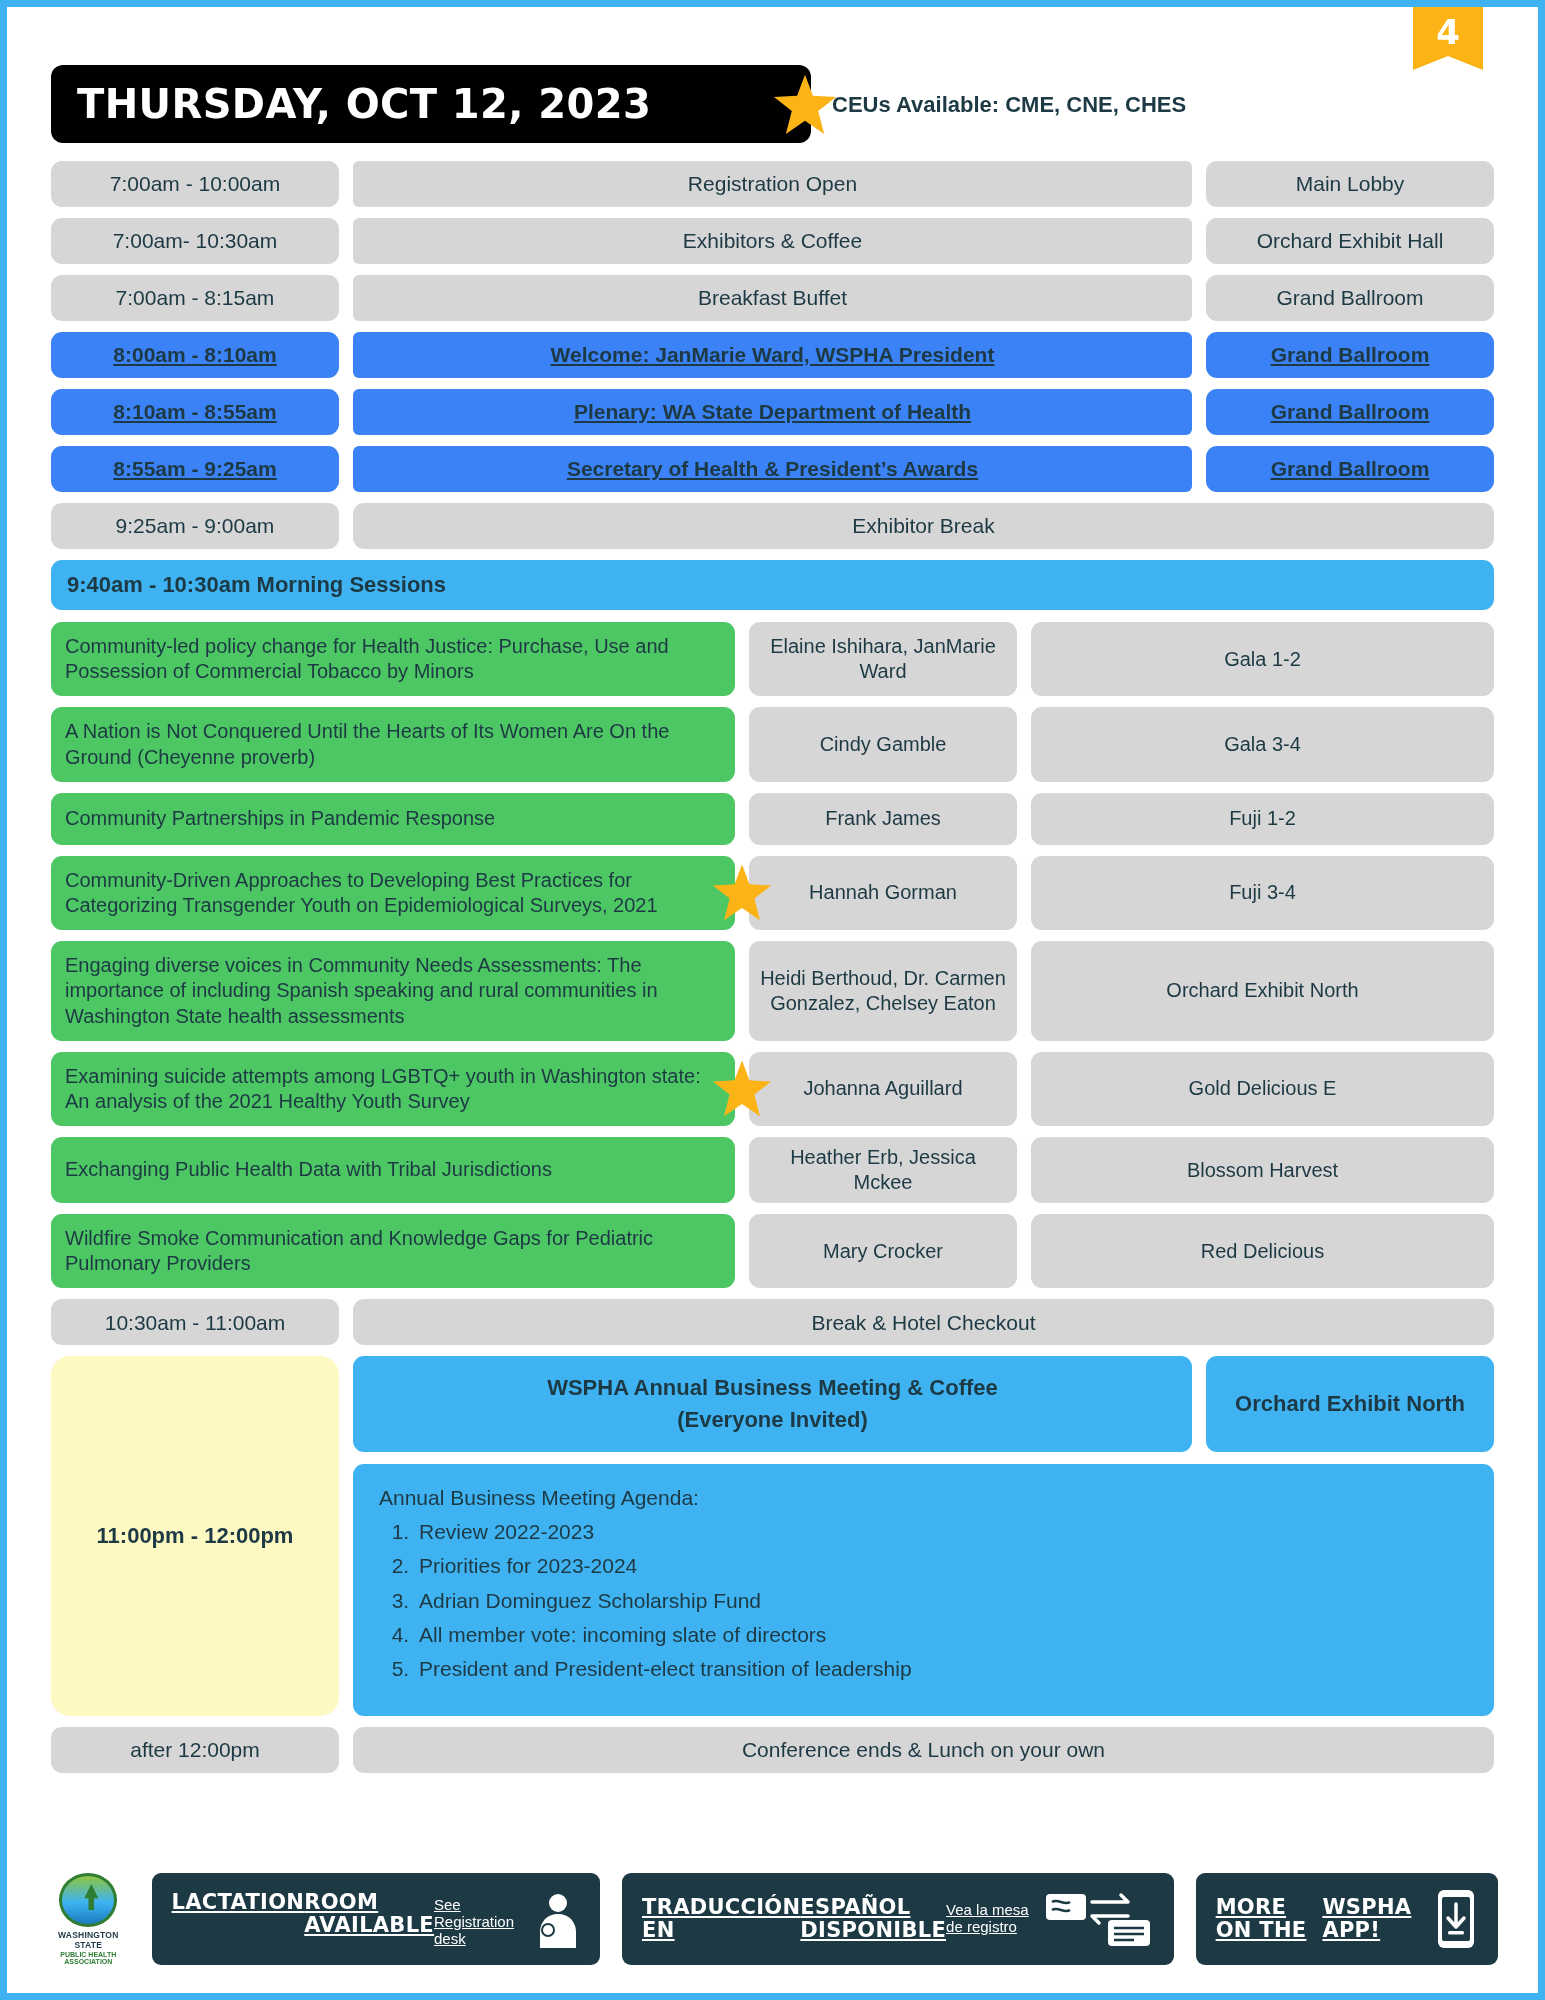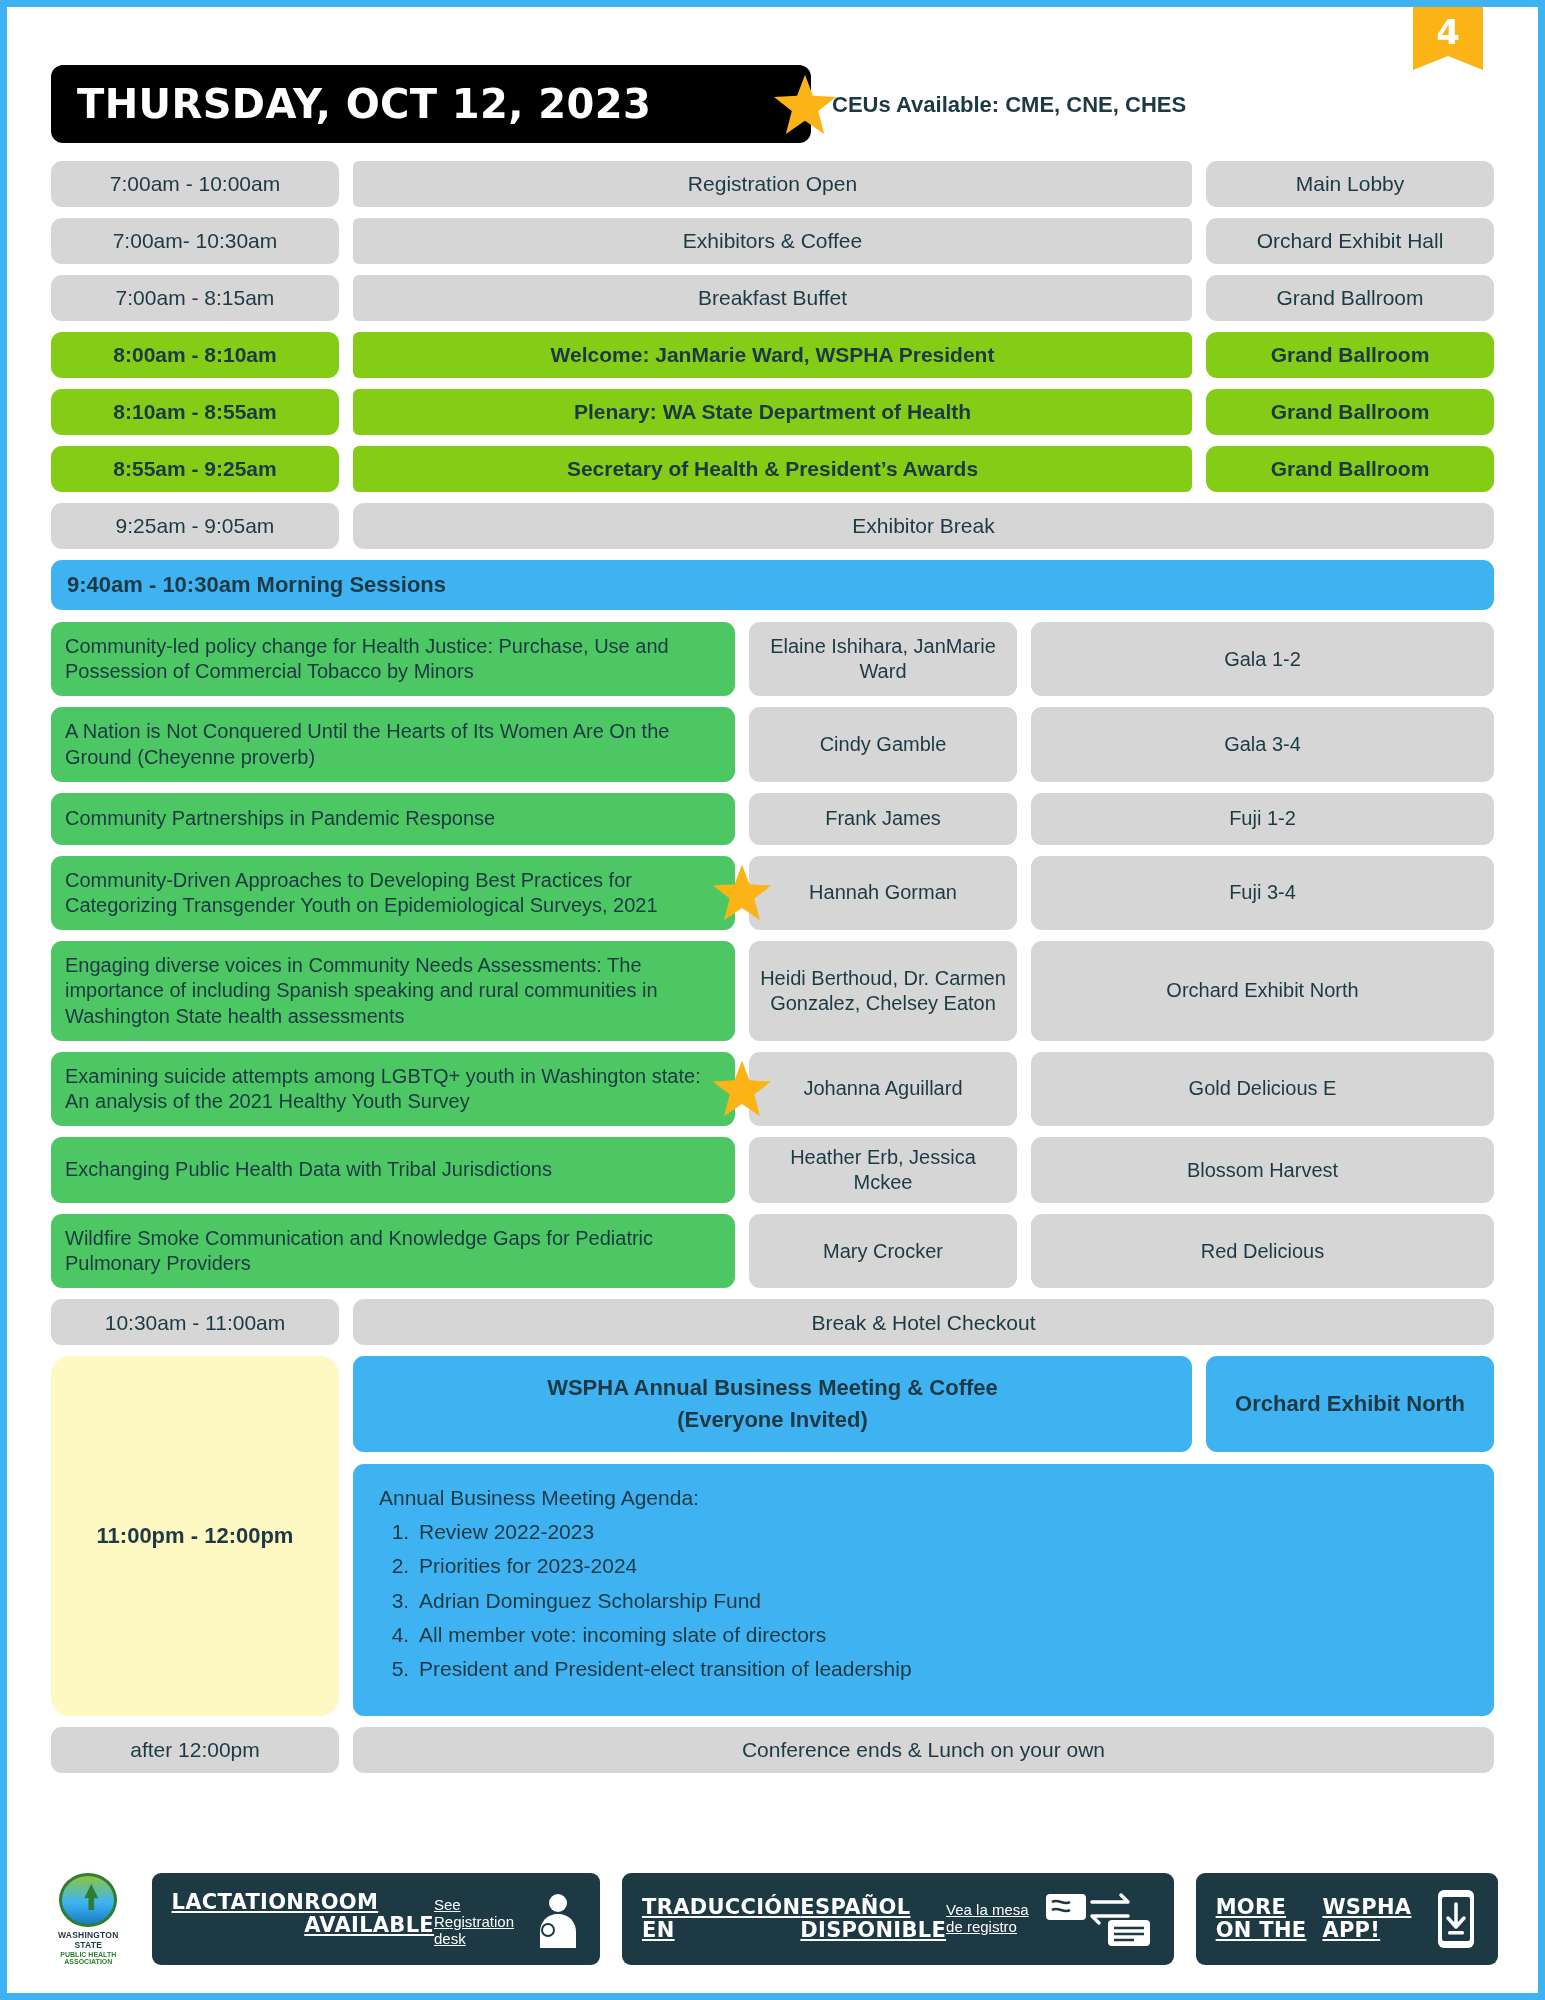--- a/index.html
+++ b/index.html
@@ -97,21 +97,21 @@
     align-items: center;
     justify-content: center;
     text-align: center;
     font-size: 21px;
     color: #1d3944;
     padding: 10px 12px;
     min-height: 46px;
     line-height: 1.22;
   }
   .grey  { background: #d6d6d6; }
-  .blue  { background: #84cc16; font-weight: 800; }
+  .blue  { background: #3b82f6; font-weight: 800; text-decoration: underline; }
 
   .c-time { flex: 0 0 288px; }
   .c-desc { flex: 1 1 auto; border-radius: 6px; }
   .c-loc  { flex: 0 0 288px; }
   .c-desc-wide { flex: 1 1 auto; }
 
   
   .sess-head {
     background: #3fb3f2;
     border-radius: 11px;
@@ -320,21 +320,21 @@
       <div class="cell blue c-desc">Plenary: WA State Department of Health</div>
       <div class="cell blue c-loc">Grand Ballroom</div>
     </div>
     <div class="row">
       <div class="cell blue c-time">8:55am - 9:25am</div>
       <div class="cell blue c-desc">Secretary of Health &amp; President’s Awards</div>
       <div class="cell blue c-loc">Grand Ballroom</div>
     </div>
 
     <div class="row">
-      <div class="cell grey c-time">9:25am - 9:05am</div>
+      <div class="cell grey c-time">9:25am - 9:00am</div>
       <div class="cell grey c-desc-wide">Exhibitor Break</div>
     </div>
 
     <div class="sess-head">9:40am - 10:30am Morning Sessions</div>
 
     <div class="sess-row">
       <div class="sess-title">Community-led policy change for Health Justice: Purchase, Use and Possession of Commercial Tobacco by Minors</div>
       <div class="sess-pres">Elaine Ishihara, JanMarie Ward</div>
       <div class="sess-room">Gala 1-2</div>
     </div>

